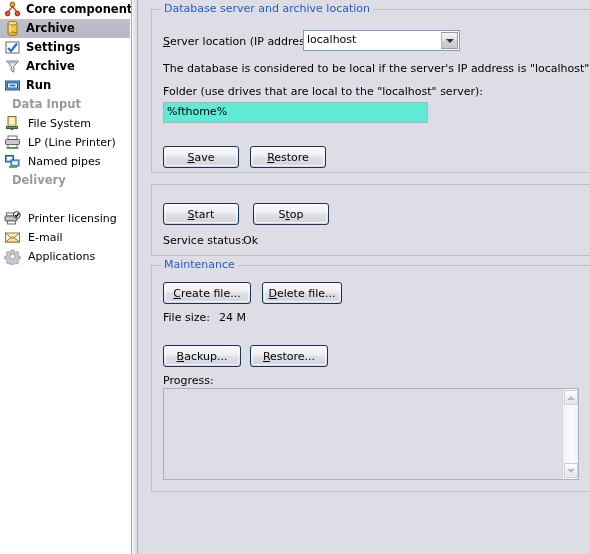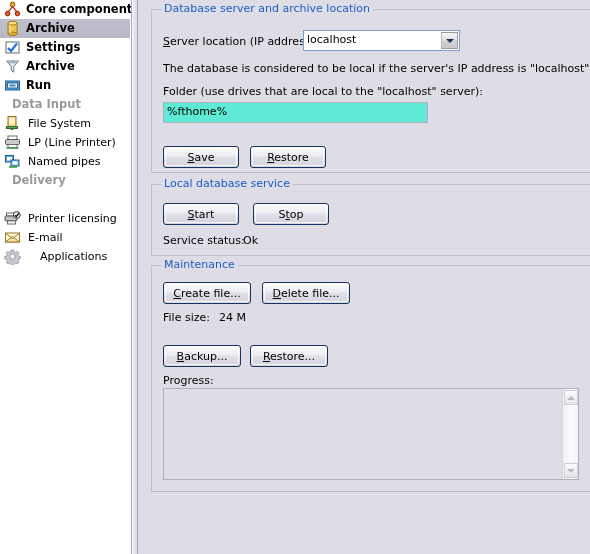--- a/index.html
+++ b/index.html
@@ -404,21 +404,21 @@
       <span class="ico">
         <svg width="17" height="17" viewBox="0 0 17 17">
           <rect x="1.5" y="4" width="14" height="9" fill="#fff3d2" stroke="#9a7a2a" stroke-width="1"></rect>
           <path d="M1.5 13 L8.5 7.5 L15.5 13 Z" fill="#f6e2ac" stroke="#9a7a2a" stroke-width="1"></path>
           <path d="M1.5 4 L8.5 9.6 L15.5 4" fill="none" stroke="#9a7a2a" stroke-width="1"></path>
         </svg>
       </span>
       <span>E-mail</span>
     </div>
 
-    <div class="nav-sub" style="position: absolute; left: 0px; right: 0px; top: 247px; gap: 12px;">
+    <div class="nav-sub" style="position: absolute; left: 0px; right: 0px; top: 247px;">
       <span class="ico">
         <svg width="17" height="17" viewBox="0 0 17 17">
           <g fill="#c9c9d2" stroke="#8f8f9c" stroke-width="0.8">
             <path d="M7.2 2 h2.6 l.3 1.8 1.5 .6 1.5-1.1 1.8 1.8 -1.1 1.5 .6 1.5 1.8 .3 v2.6 l-1.8 .3 -.6 1.5 1.1 1.5 -1.8 1.8 -1.5-1.1 -1.5 .6 -.3 1.8 h-2.6 l-.3-1.8 -1.5-.6 -1.5 1.1 -1.8-1.8 1.1-1.5 -.6-1.5 -1.8-.3 v-2.6 l1.8-.3 .6-1.5 -1.1-1.5 1.8-1.8 1.5 1.1 1.5-.6 Z"></path>
           </g>
           <circle cx="8.5" cy="8.5" r="2.6" fill="#ffffff" stroke="#8f8f9c" stroke-width="0.9"></circle>
         </svg>
       </span>
       <span>Applications</span>
     </div>
@@ -453,21 +453,20 @@
       <span class="cap"><u>S</u>ave</span>
     </button>
     <button class="btn" style="left:112px; top:146px; width:76px; height:22px;">
       <span class="inner"></span>
       <span class="cap"><u>R</u>estore</span>
     </button>
 
     <div class="groupbox" style="left:13px; top:184px; width:440px; height:72px;">
       <div class="gb-top-left"></div>
       <div class="gb-top-right" style="left:8px; right:0;"></div>
-      <div class="gb-title">Local database service</div>
     </div>
 
     <button class="btn" style="left:25px; top:203px; width:76px; height:22px;">
       <span class="inner"></span>
       <span class="cap"><u>S</u>tart</span>
     </button>
     <button class="btn" style="left:115px; top:203px; width:76px; height:22px;">
       <span class="inner"></span>
       <span class="cap">S<u>t</u>op</span>
     </button>
@@ -478,21 +477,21 @@
     <div class="groupbox" style="left:13px; top:265px; width:440px; height:227px;">
       <div class="gb-top-left"></div>
       <div class="gb-top-right" style="left:8px; right:0;"></div>
       <div class="gb-title">Maintenance</div>
     </div>
 
     <button class="btn" style="left:25px; top:282px; width:88px; height:22px;">
       <span class="inner"></span>
       <span class="cap"><u>C</u>reate file...</span>
     </button>
-    <button class="btn" style="left:124px; top:282px; width:88px; height:22px;">
+    <button class="btn" style="left:124px; top:282px; width:80px; height:22px;">
       <span class="inner"></span>
       <span class="cap"><u>D</u>elete file...</span>
     </button>
 
     <span class="lbl-static" style="left:25px; top:311px;">File size:</span>
     <span class="lbl-static" style="left:81px; top:311px;">24 M</span>
 
     <button class="btn" style="left:25px; top:345px; width:78px; height:22px;">
       <span class="inner"></span>
       <span class="cap"><u>B</u>ackup...</span>

